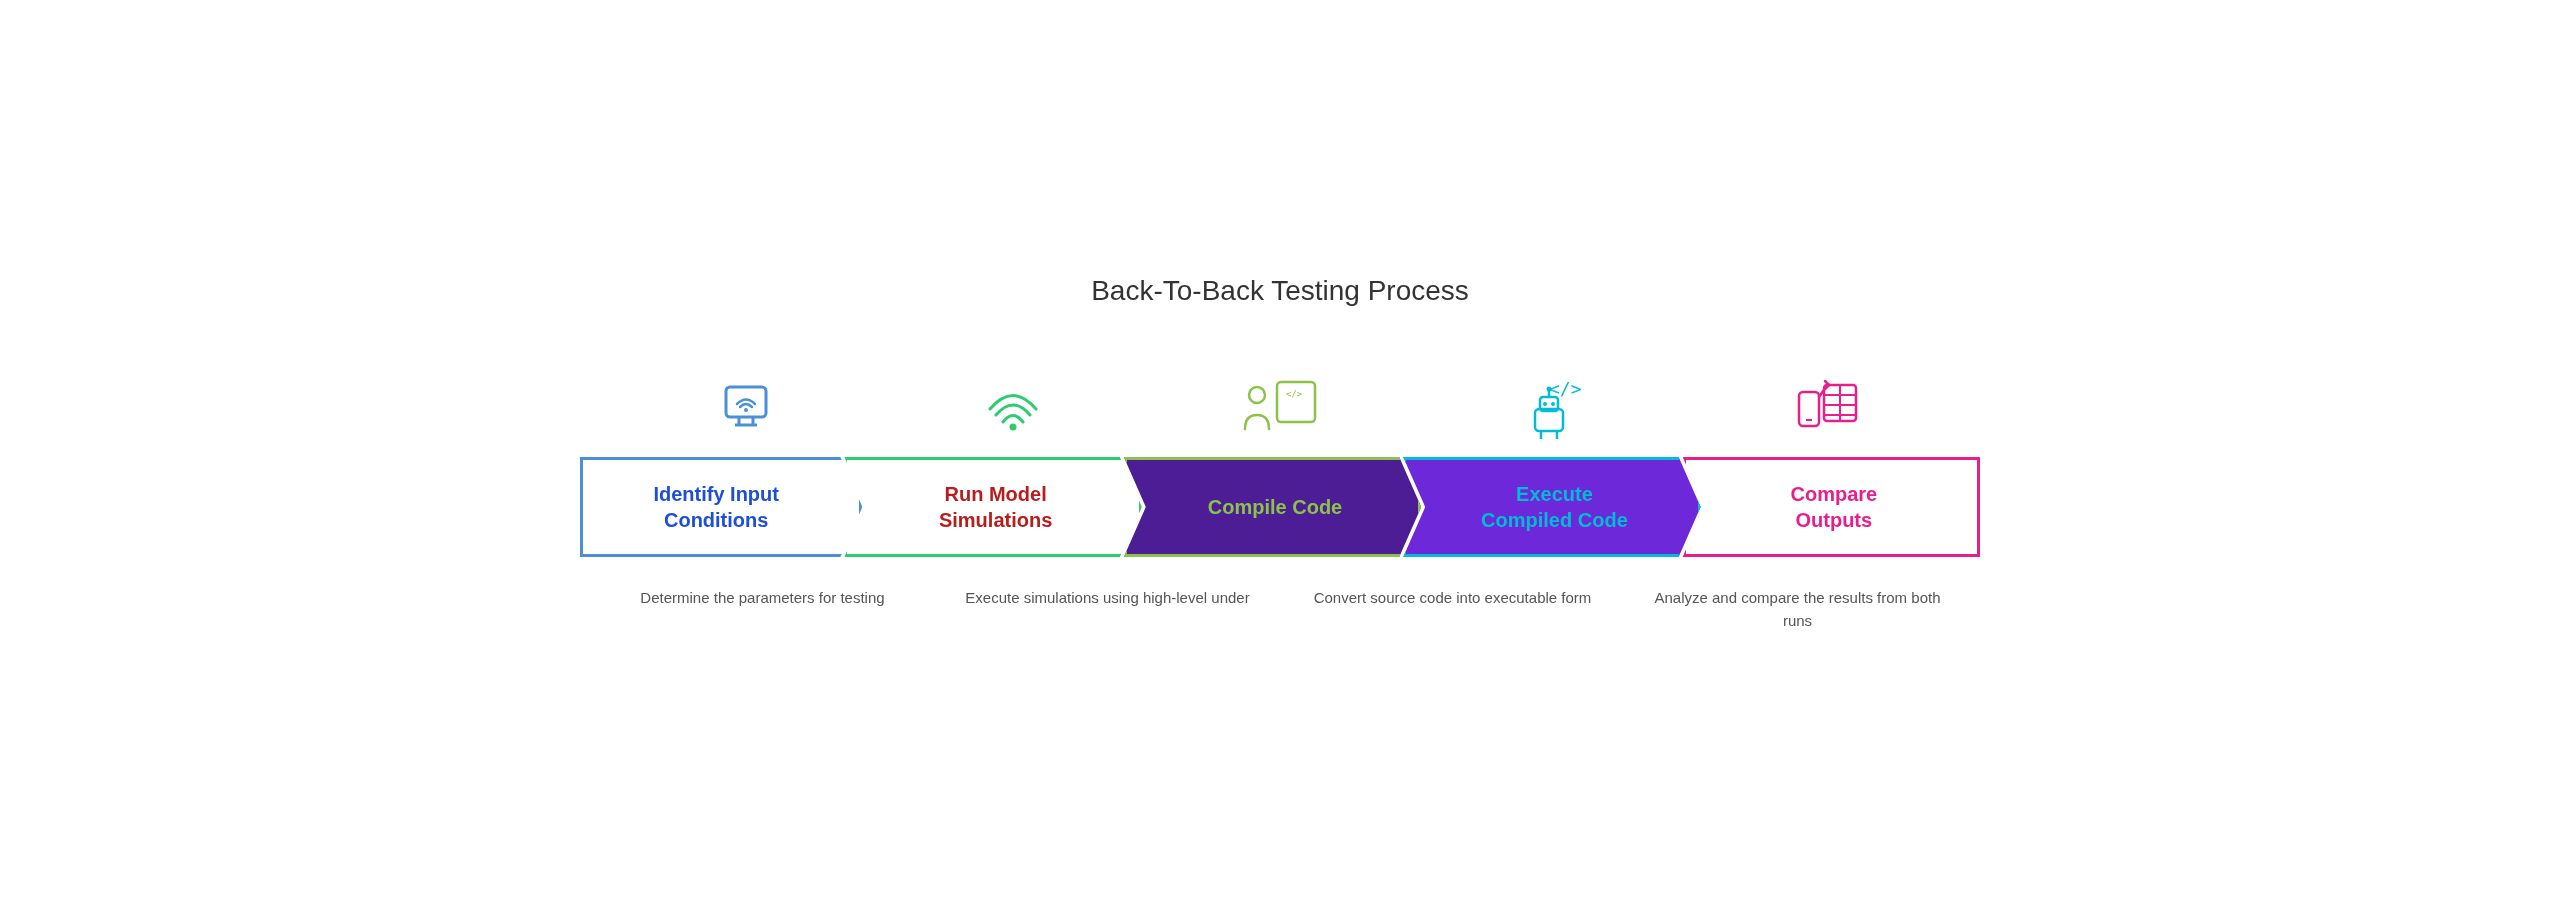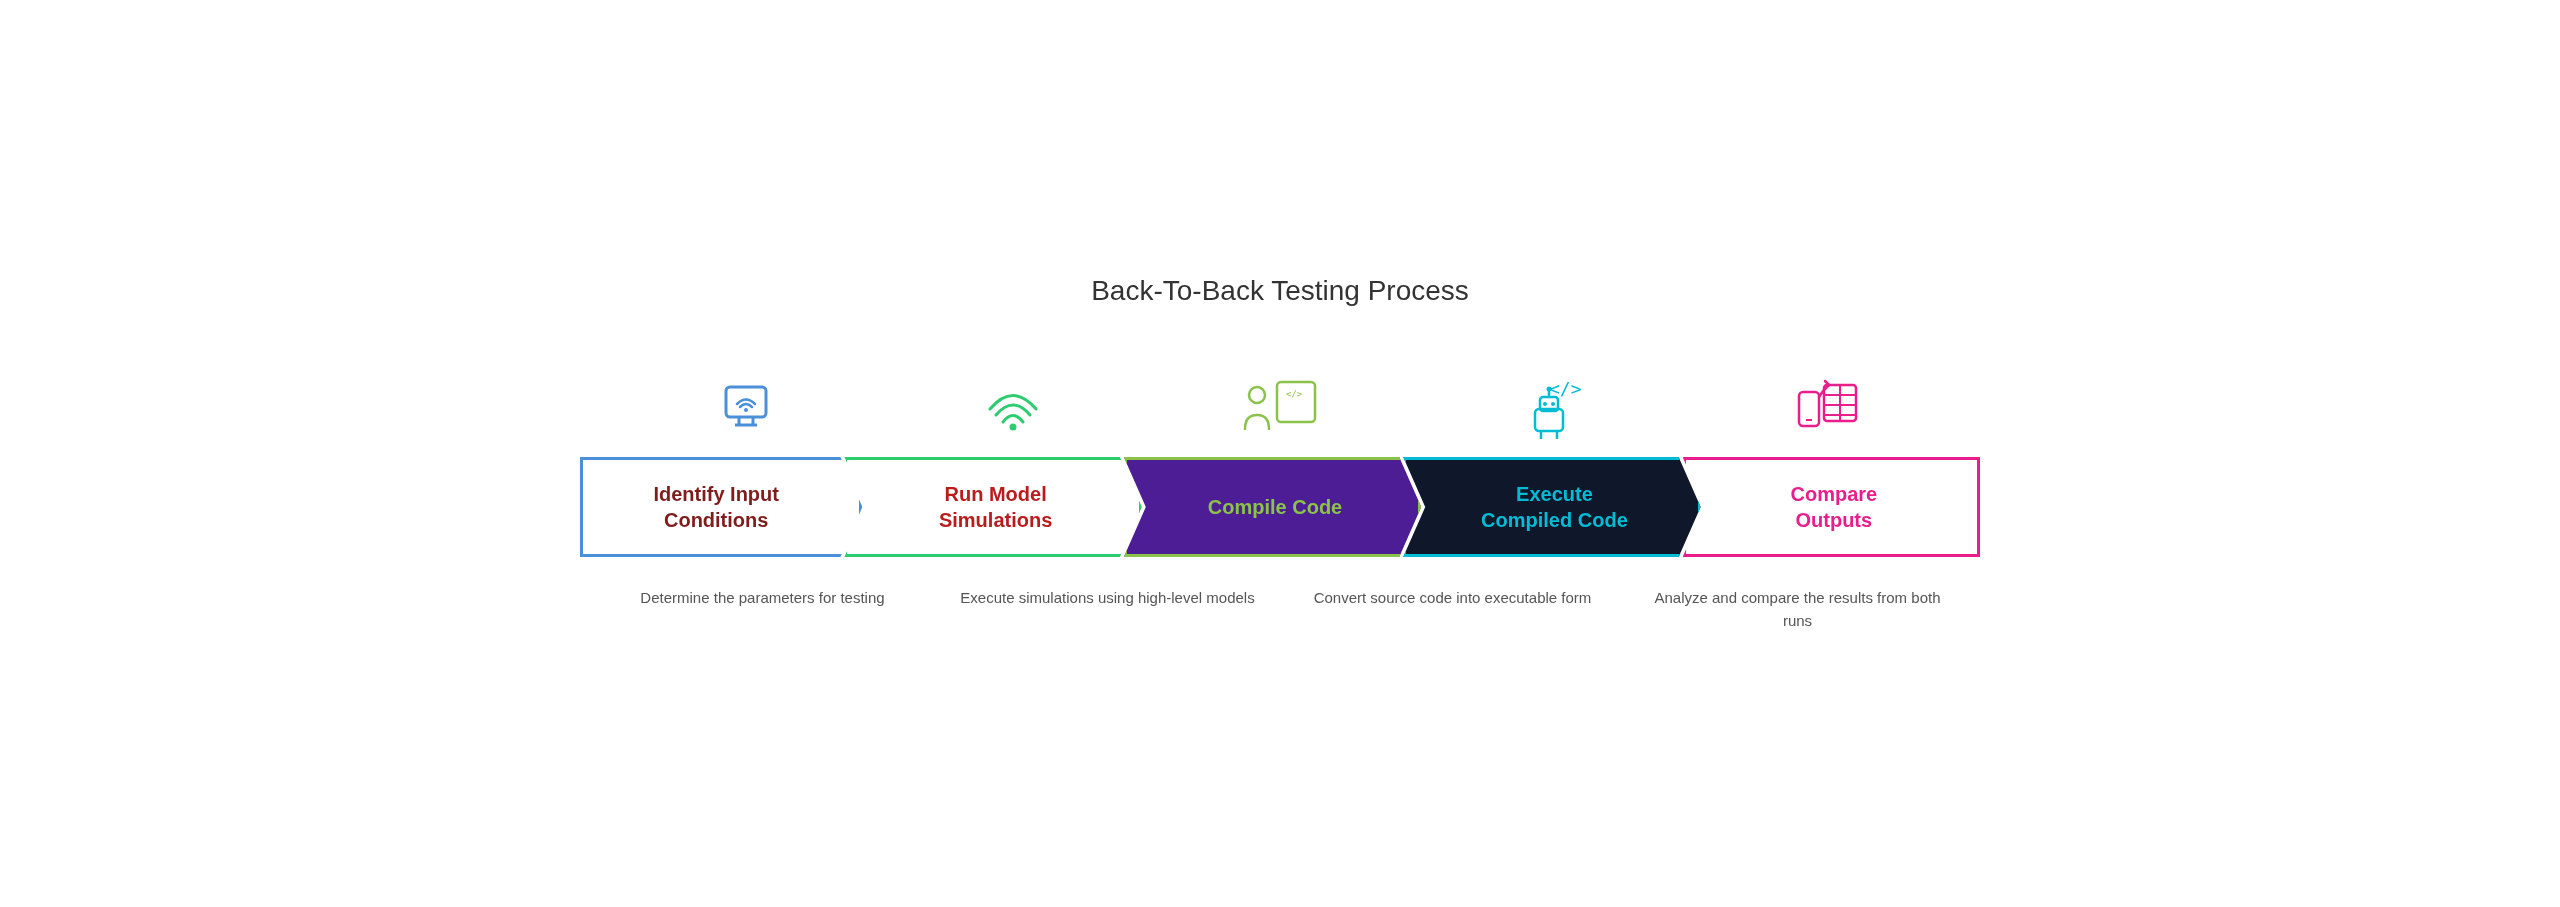--- a/index.html
+++ b/index.html
@@ -80,30 +80,30 @@
 
     .arrow-item:last-child {
       clip-path: polygon(0 0, 100% 0, 100% 100%, 0 100%, 22px 50%);
       margin-right: 0;
       padding-left: 35px;
     }
 
     .arrow-item:nth-child(1) { background-color: #ffffff; border: 3px solid #4a90d9; z-index: 5; }
     .arrow-item:nth-child(2) { background-color: #ffffff; border: 3px solid #2ecc71; z-index: 4; }
     .arrow-item:nth-child(3) { background-color: #4c1d95; border: 3px solid #8bc34a; z-index: 3; }
-    .arrow-item:nth-child(4) { background-color: #0f172a; border: 3px solid #00bcd4; z-index: 2; align-items: center; }
+    .arrow-item:nth-child(4) { background-color: #6d28d9; border: 3px solid #00bcd4; z-index: 2; align-items: center; }
     .arrow-item:nth-child(5) { background-color: #ffffff; border: 3px solid #e91e8c; z-index: 1; }
 
     .arrow-label {
       font-size: 20px;
       font-weight: 700;
       line-height: 1.3;
     }
 
-    .color-blue { color: #7f1d1d; }
+    .color-blue { color: #1d4ed8; }
     .color-green { color: #b91c1c; }
     .color-lime { color: #8bc34a; }
     .color-cyan { color: #00bcd4; }
     .color-pink { color: #e91e8c; }
 
     .descriptions-row {
       display: flex;
       width: 100%;
       margin-top: 30px;
       padding: 0 10px;
@@ -224,19 +224,19 @@
       </div>
 
       <div class="arrow-item">
         <span class="arrow-label color-pink">Compare<br>Outputs</span>
       </div>
 
     </div>
 
     <div class="descriptions-row">
       <div class="desc-cell">Determine the parameters for testing</div>
-      <div class="desc-cell">Execute simulations using high-level models</div>
+      <div class="desc-cell">Execute simulations using high-level under</div>
       <div class="desc-cell">Convert source code into executable form</div>
       <div class="desc-cell">Analyze and compare the results from both runs</div>
     </div>
 
   </div>
 </div>
 
 </body></html>

